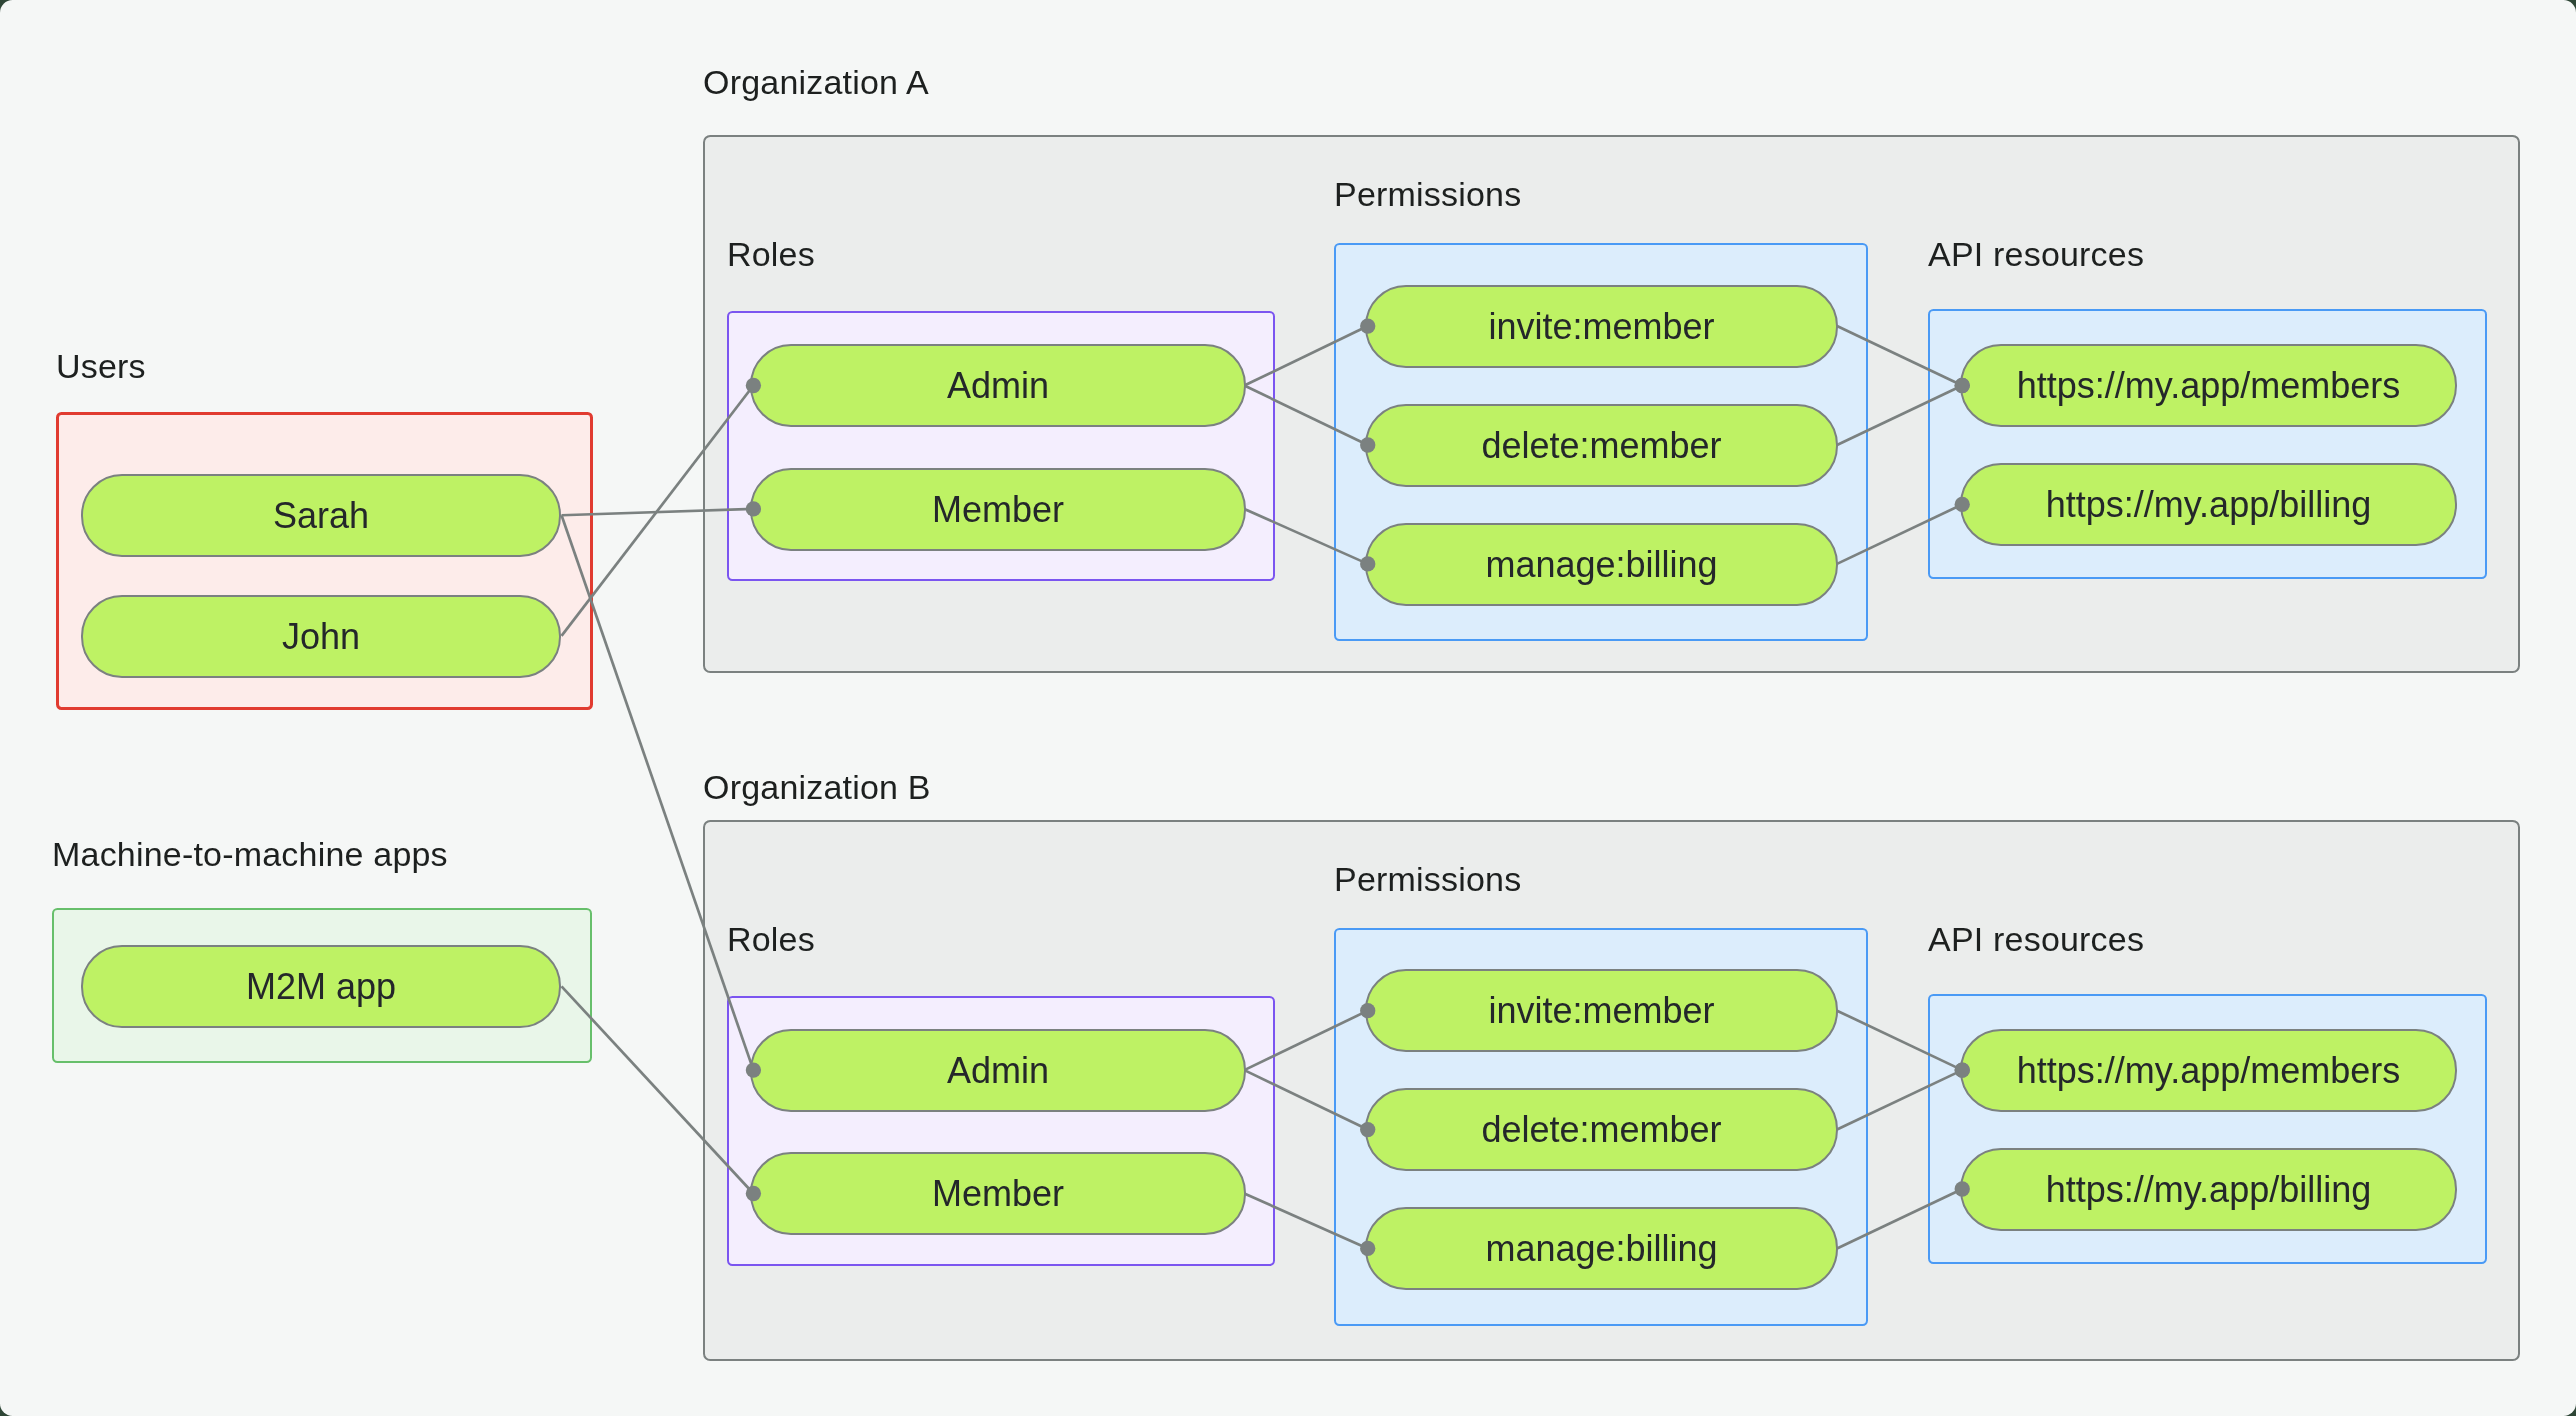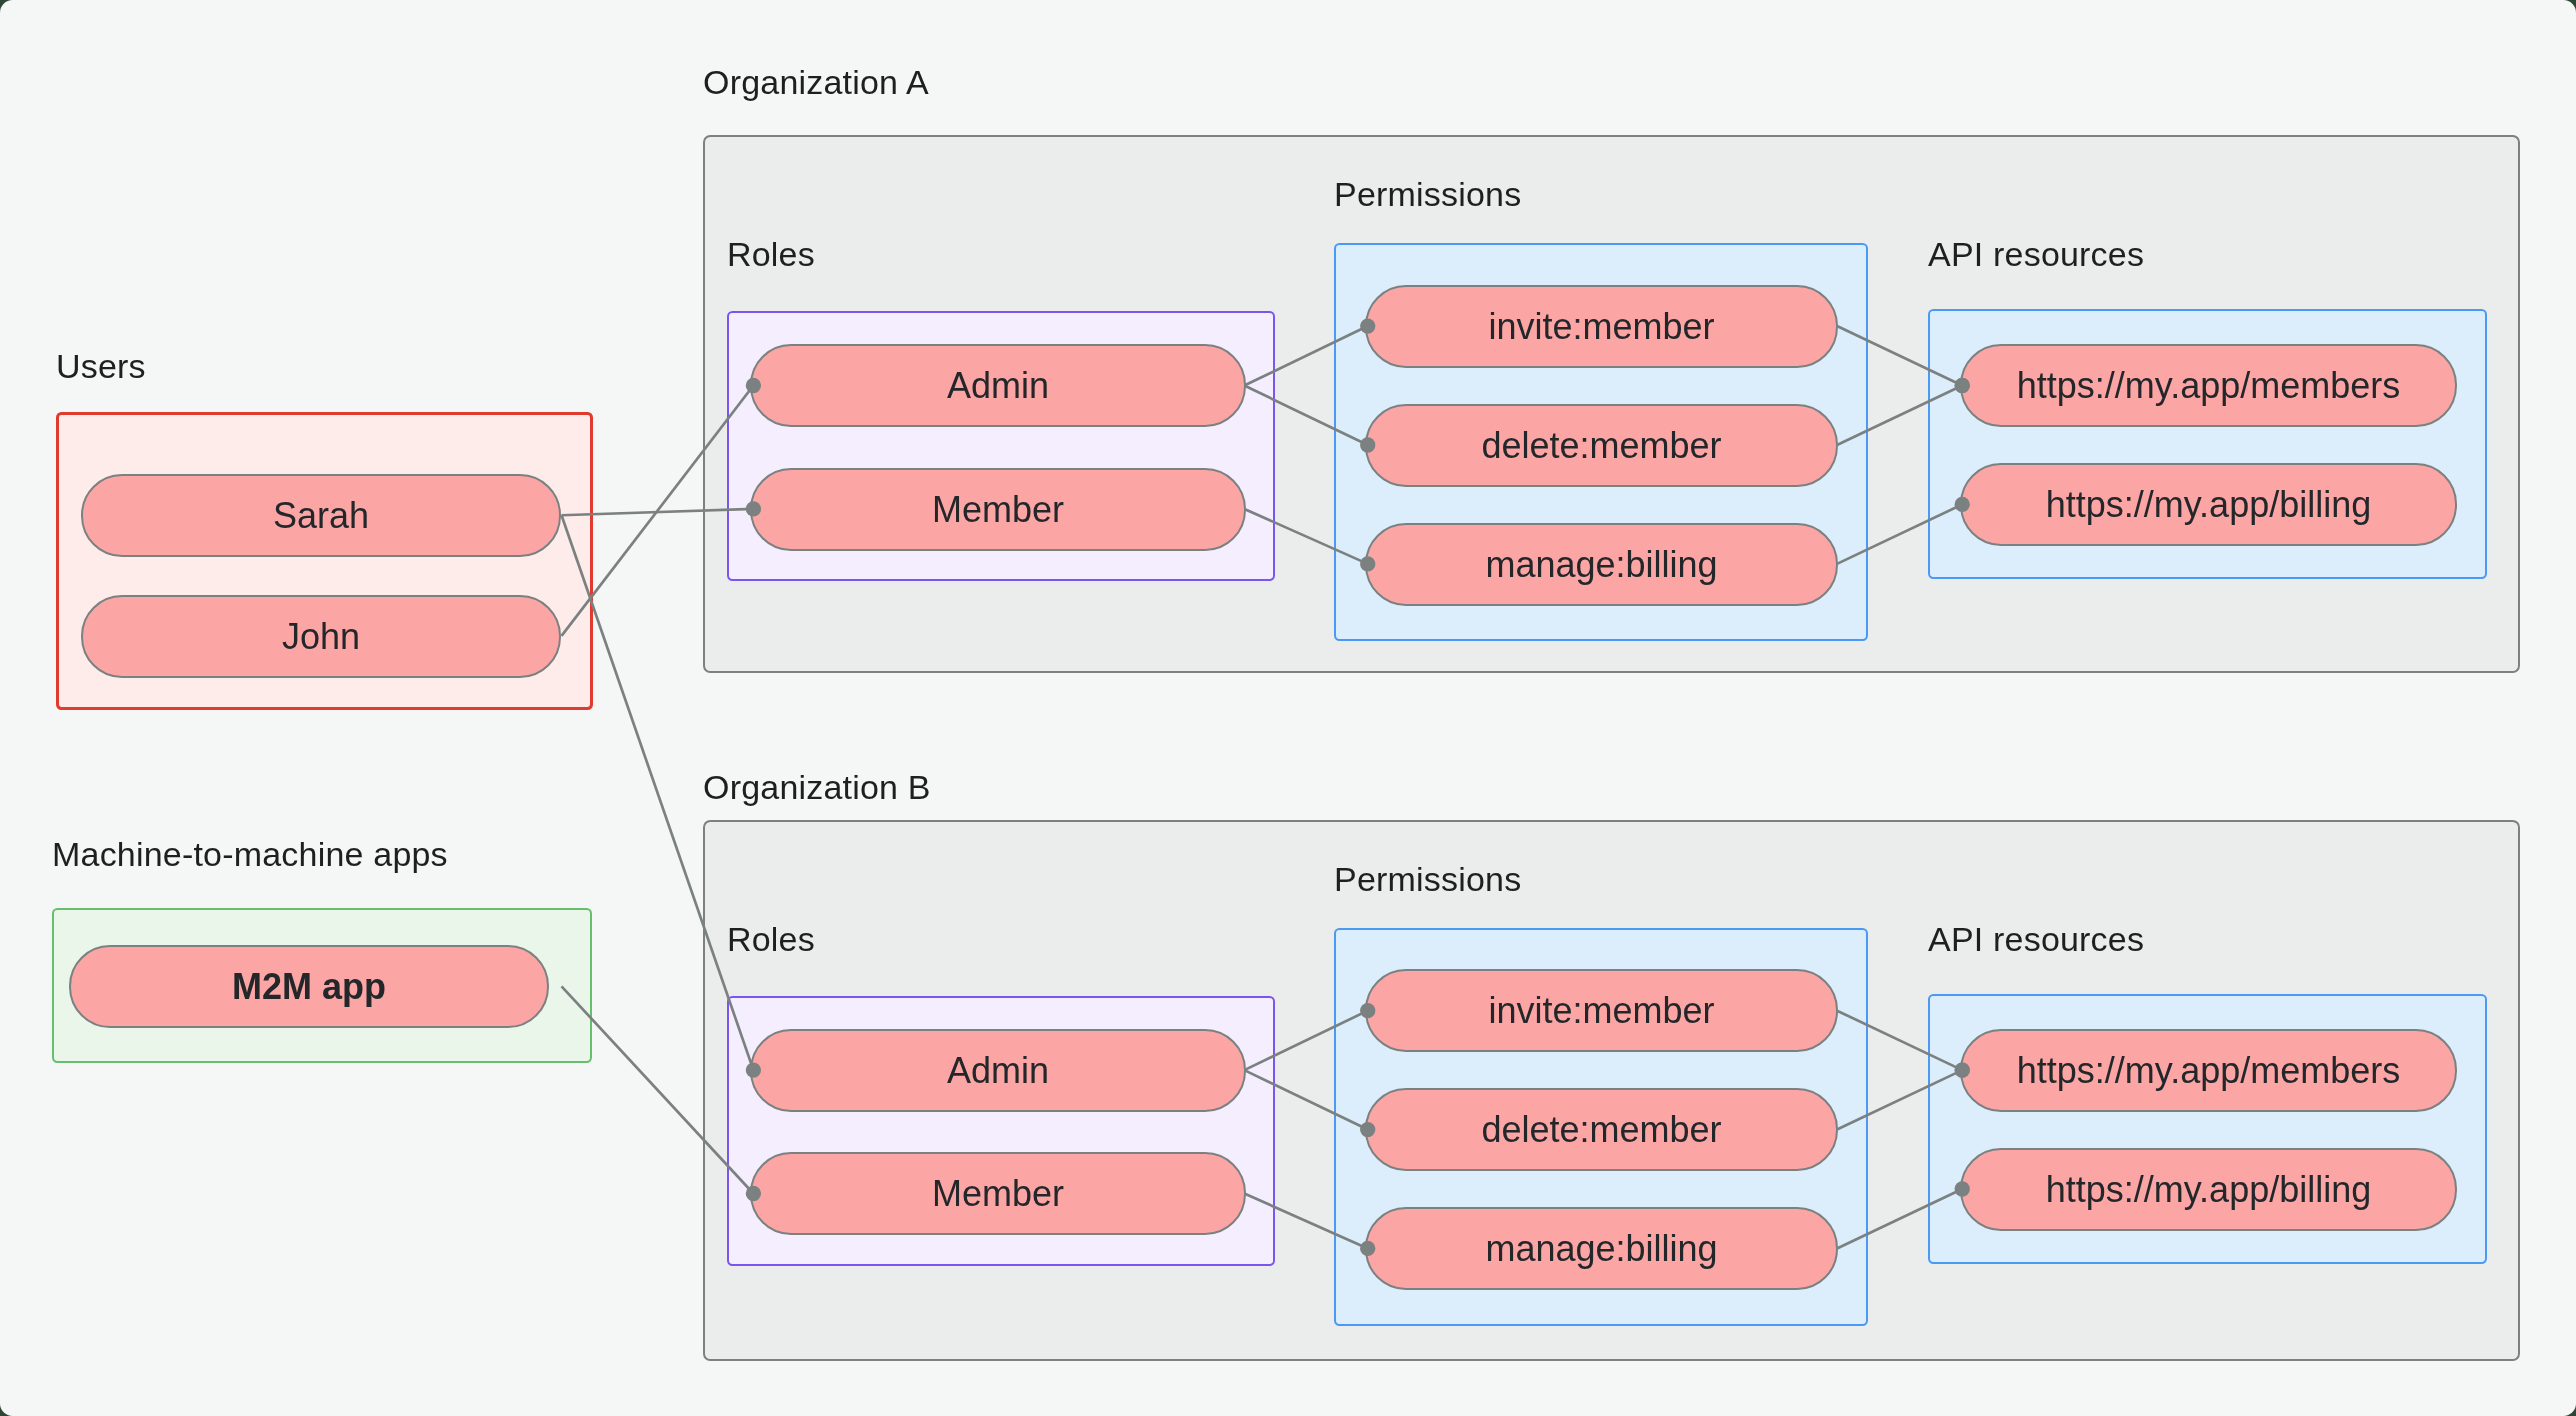--- a/index.html
+++ b/index.html
@@ -28,21 +28,21 @@
   .perm-box, .api-box { background: #dcedfc; border: 2.7px solid #4a9af5; border-radius: 5.4px; }
   .diagram-label {
     position: absolute; z-index: 2;
     height: 40px; display: flex; align-items: center;
     font-size: 34px; font-weight: 400; color: #1d201f;
     white-space: nowrap; letter-spacing: 0.2px;
   }
   .pill {
     position: absolute; box-sizing: border-box; z-index: 10;
     height: 83px; border-radius: 41px;
-    background: #fca5a5; border: 2.3px solid #7b8180;
+    background: #bef264; border: 2.3px solid #7b8180;
     display: flex; align-items: center; justify-content: center;
     font-size: 36px; color: #24272a; white-space: nowrap;
   }
   svg.layer { z-index: 5; }
   svg#dots-layer { z-index: 15; }
 </style>
 </head>
 <body>
 
 <div id="canvas">
@@ -69,21 +69,21 @@
   <div class="diagram-label" style="left:1334px; top:174px;">Permissions</div>
   <div class="diagram-label" style="left:1928px; top:234px;">API resources</div>
 
   <div class="diagram-label" style="left:703px; top:747px;margin-top:20px;">Organization B</div>
   <div class="diagram-label" style="left:727px; top:919px;">Roles</div>
   <div class="diagram-label" style="left:1334px; top:859px;">Permissions</div>
   <div class="diagram-label" style="left:1928px; top:919px;">API resources</div>
 
   <div class="pill" style="left:81px; top:595px; width:480px;">John</div>
   <div class="pill" style="left:81px; top:474px; width:480px;">Sarah</div>
-  <div class="pill" style="left:69px; top:945px; width:480px;font-weight:bold;">M2M app</div>
+  <div class="pill" style="left:81px; top:945px; width:480px;">M2M app</div>
 
   <div class="pill" style="left:750px; top:344px; width:496px;">Admin</div>
   <div class="pill" style="left:750px; top:468px; width:496px;">Member</div>
 
   <div class="pill" style="left:1365px; top:285px; width:473px;">invite:member</div>
   <div class="pill" style="left:1365px; top:404px; width:473px;">delete:member</div>
   <div class="pill" style="left:1365px; top:523px; width:473px;">manage:billing</div>
 
   <div class="pill" style="left:1960px; top:344px; width:497px;">https://my.app/members</div>
   <div class="pill" style="left:1960px; top:463px; width:497px;">https://my.app/billing</div>

